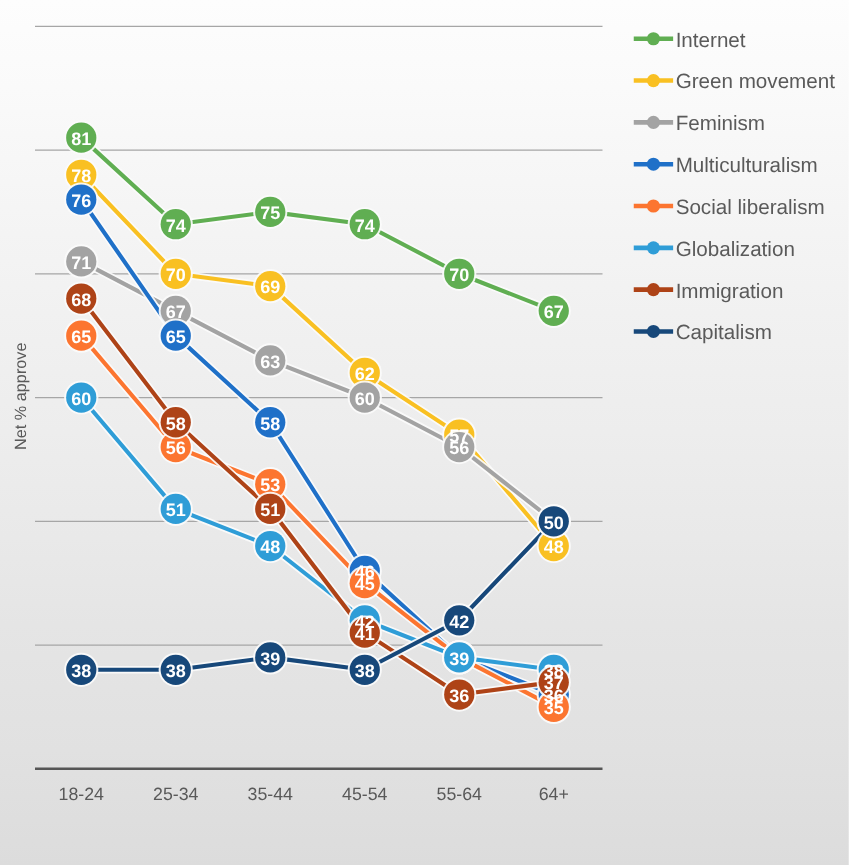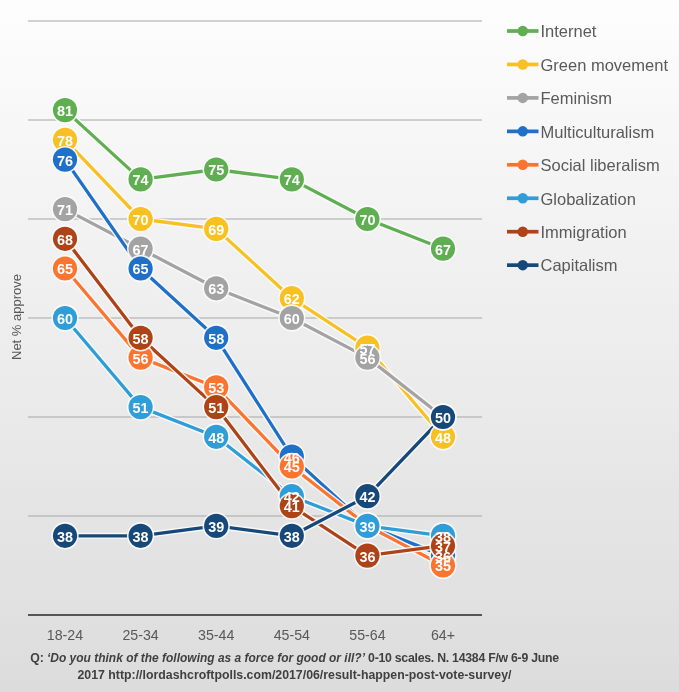--- a/index.html
+++ b/index.html
@@ -273,16 +273,14 @@
           <text x="540.5" y="238.00000000000003" font-size="16.5" fill="#5a5a5a" font-family="&quot;Liberation Sans&quot;, sans-serif">Immigration</text>
         </g>
         <g>
           <line x1="507" x2="538.5" y1="265.15000000000003" y2="265.15000000000003" stroke="#17487a" stroke-width="3.7" stroke-linecap="butt"></line>
           <circle cx="522.75" cy="265.15000000000003" r="5.25" fill="#17487a"></circle>
           <text x="540.5" y="271.45000000000005" font-size="16.5" fill="#5a5a5a" font-family="&quot;Liberation Sans&quot;, sans-serif">Capitalism</text>
         </g>
       </g>
     </svg>
   <div id="footnote">
-    <div class="fn-line"><span>Q: </span><em>‘Do you think of the following as a force for good or ill?’</em><span class="fn-suffix"> 0-10 scales.  N. 14384 F/w 6-9 June</span></div>
-    <div class="fn-line">2017 http://lordashcroftpolls.com/2017/06/result-happen-post-vote-survey/</div>
   </div>
 </div>
 
 </body></html>

